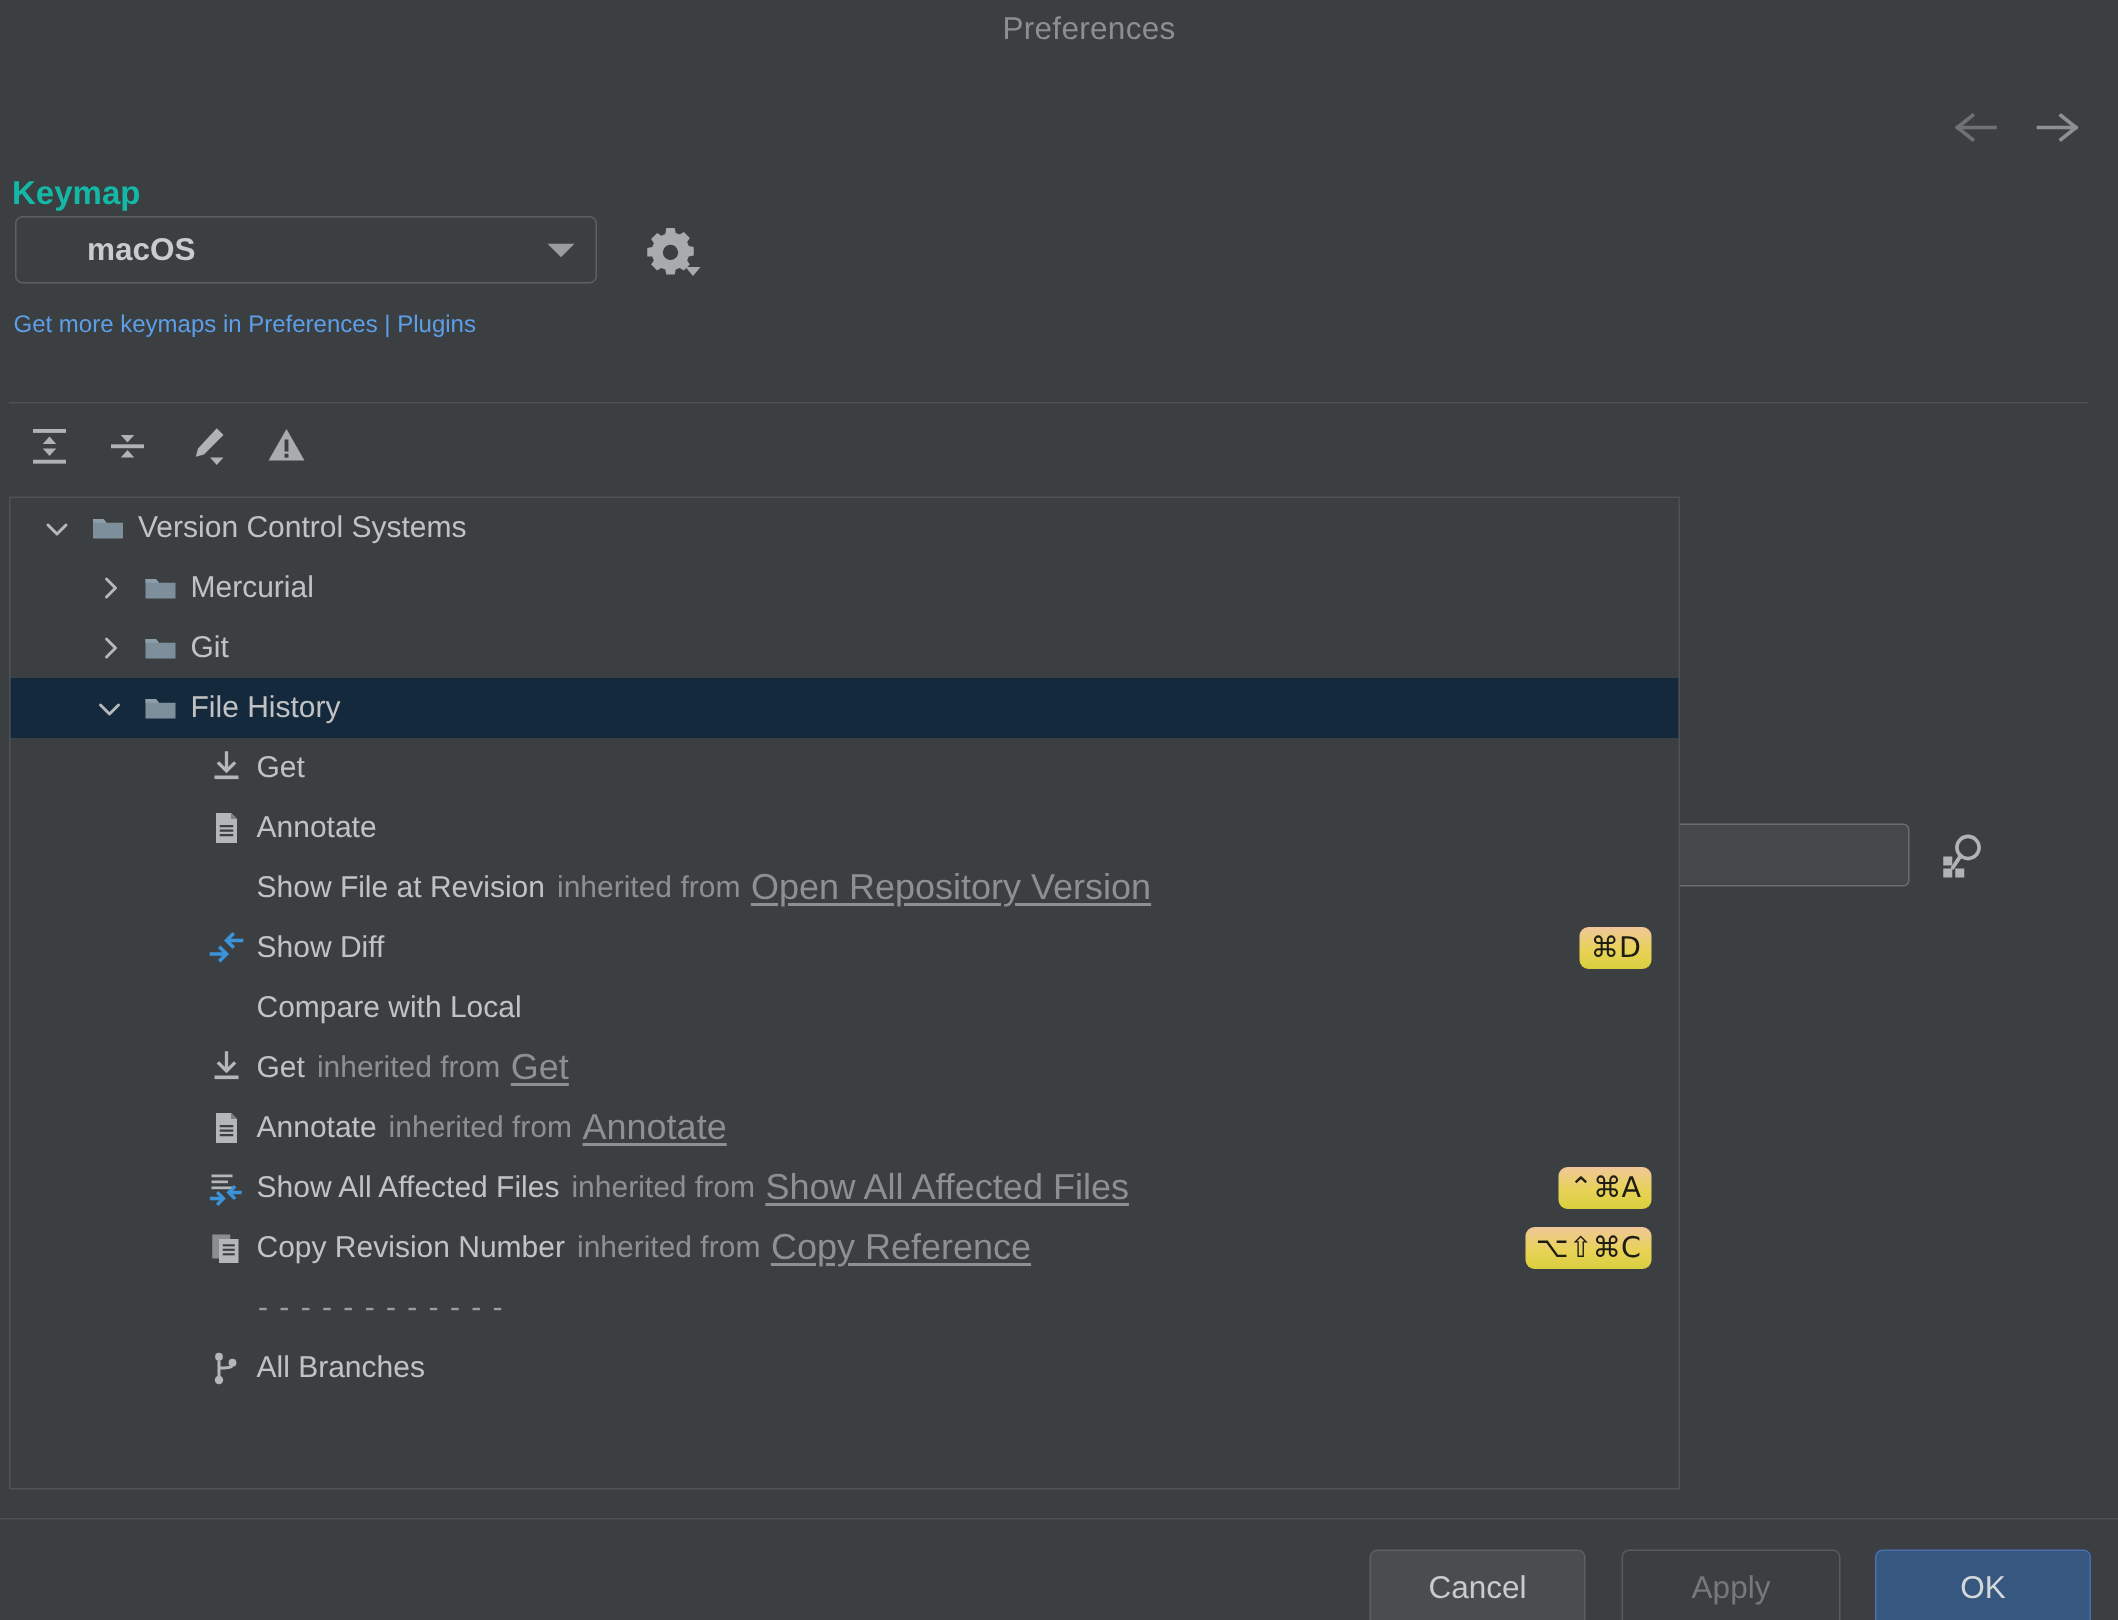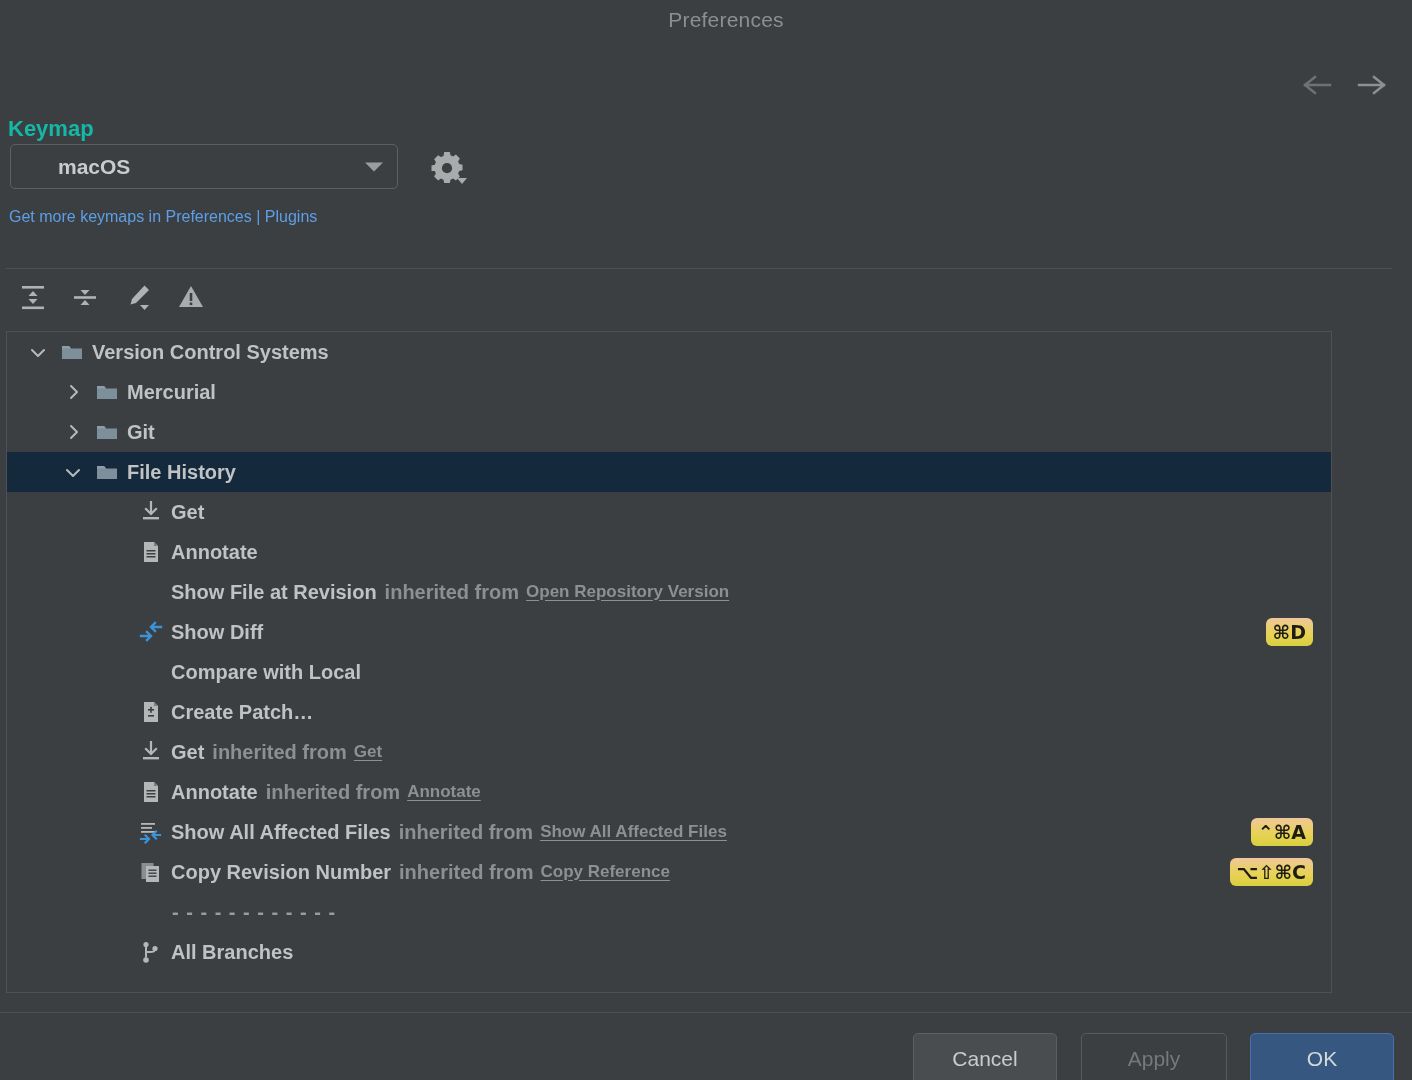--- a/index.html
+++ b/index.html
@@ -84,42 +84,42 @@
     color: #c8cacb; font-size: 18px; font-family: "Liberation Sans", sans-serif;
     padding: 0 6px;
   }
   #find-shortcut-btn {
     position: absolute; left: 1290px; top: 277px; width: 40px; height: 42px;
     display: flex; align-items: center; justify-content: center;
   }
 
   
   #tree-panel {
-    position: absolute; left: 6px; top: 331px; width: 1326px; height: 662px;
-    border: 1px solid #4f5254; background: #3c3f41; overflow: hidden; font-weight: bold;
+    position: absolute; left: 6px; top: 331px; width: 1114px; height: 662px;
+    border: 1px solid #4f5254; background: #3c3f41; overflow: hidden;
   }
   .tree-row {
     position: relative; height: 40px; width: 100%;
     display: flex; align-items: center; white-space: nowrap;
   }
   .tree-row.selected { background: #15293d; }
   .twisty {
     width: 22px; height: 22px; display: inline-flex;
     align-items: center; justify-content: center; flex: 0 0 auto;
   }
   .folder-icon { width: 22px; height: 18px; flex: 0 0 auto; margin-right: 9px; }
   .node-label { font-size: 20px; color: #c0c2c3; }
   .act-icon {
     width: 24px; height: 24px; flex: 0 0 auto;
     margin-right: 8px; display: inline-flex; align-items: center; justify-content: center;
   }
   .act-name { font-size: 20px; color: #c0c2c3; }
   .inherit-text { font-size: 20px; color: #8d9092; margin-left: 8px; }
   .inherit-link {
-    font-size: 17px; color: #8d9092; text-decoration: underline;
+    font-size: 24px; color: #8d9092; text-decoration: underline;
     text-underline-offset: 3px; margin-left: 7px;
   }
   .separator-dashes {
     font-size: 20px; color: #9a9c9d; letter-spacing: 1px;
   }
   .shortcut-badge {
     position: absolute; right: 18px; top: 50%; transform: translateY(-50%);
     background: linear-gradient(180deg, #f0c79a 0%, #e8d257 55%, #d9cf3e 100%);
     color: #1d1d14; border-radius: 6px;
     padding: 3px 7px; font-size: 19px; line-height: 22px;
@@ -344,33 +344,20 @@
     </div>
     <div class="tree-row">
       <span style="width: 132px; flex: 0 0 auto;"></span>
       <span class="act-icon"></span>
       <span class="act-name">Compare with Local</span>
     </div>
     <div class="tree-row">
       <span style="width: 132px; flex: 0 0 auto;"></span>
       <span class="act-icon">
         <svg width="24" height="24" viewBox="0 0 24 24">
-          <path d="M5 2 H15 L19 6 V22 H5 Z" fill="#b4b7b8"></path>
-          <path d="M15 2 L15 6 L19 6 Z" fill="#7e8183"></path>
-          <rect x="9" y="9" width="6" height="1.6" fill="#3c3f41"></rect>
-          <rect x="11.2" y="6.8" width="1.6" height="6" fill="#3c3f41"></rect>
-          <rect x="9" y="15" width="6" height="1.6" fill="#3c3f41"></rect>
-        </svg>
-      </span>
-      <span class="act-name">Create Patch…</span>
-    </div>
-    <div class="tree-row">
-      <span style="width: 132px; flex: 0 0 auto;"></span>
-      <span class="act-icon">
-        <svg width="24" height="24" viewBox="0 0 24 24">
           <path d="M12 2 L12 13 M7 9 L12 14 L17 9" stroke="#b4b7b8" stroke-width="2.2" fill="none" stroke-linecap="square"></path>
           <rect x="4" y="17" width="16" height="2.4" fill="#b4b7b8"></rect>
         </svg>
       </span>
       <span class="act-name">Get</span>
       <span class="inherit-text">inherited from</span>
       <span class="inherit-link">Get</span>
     </div>
     <div class="tree-row">
       <span style="width: 132px; flex: 0 0 auto;"></span>

